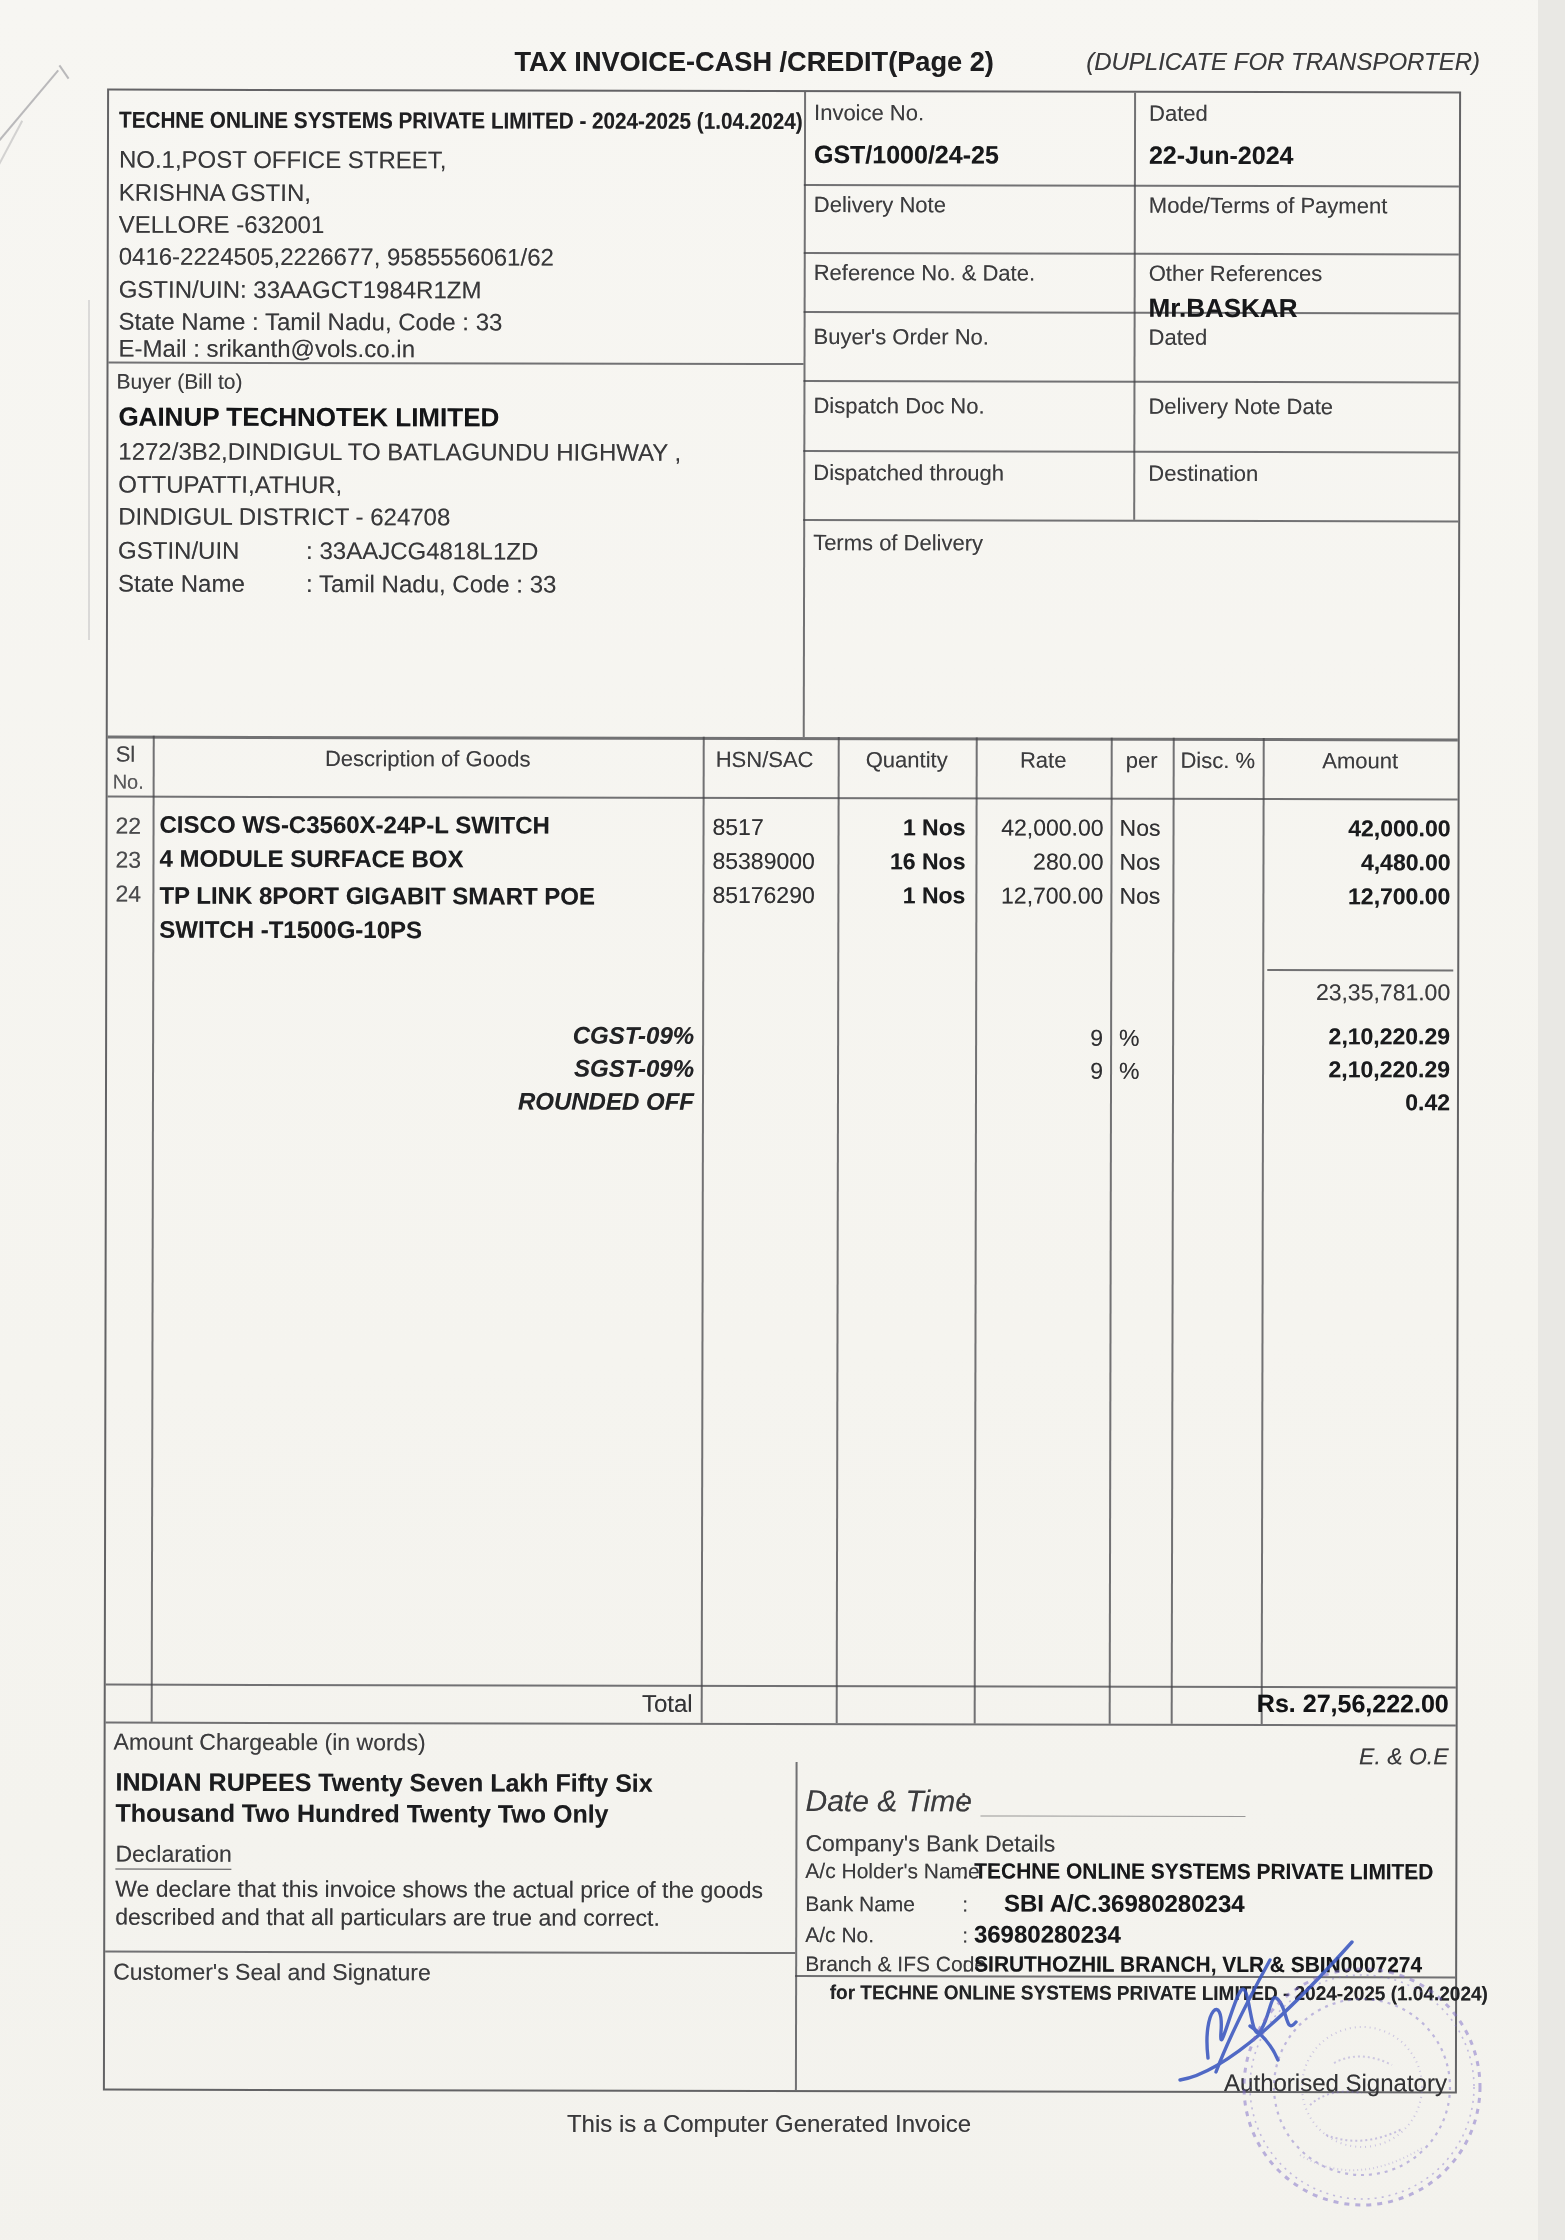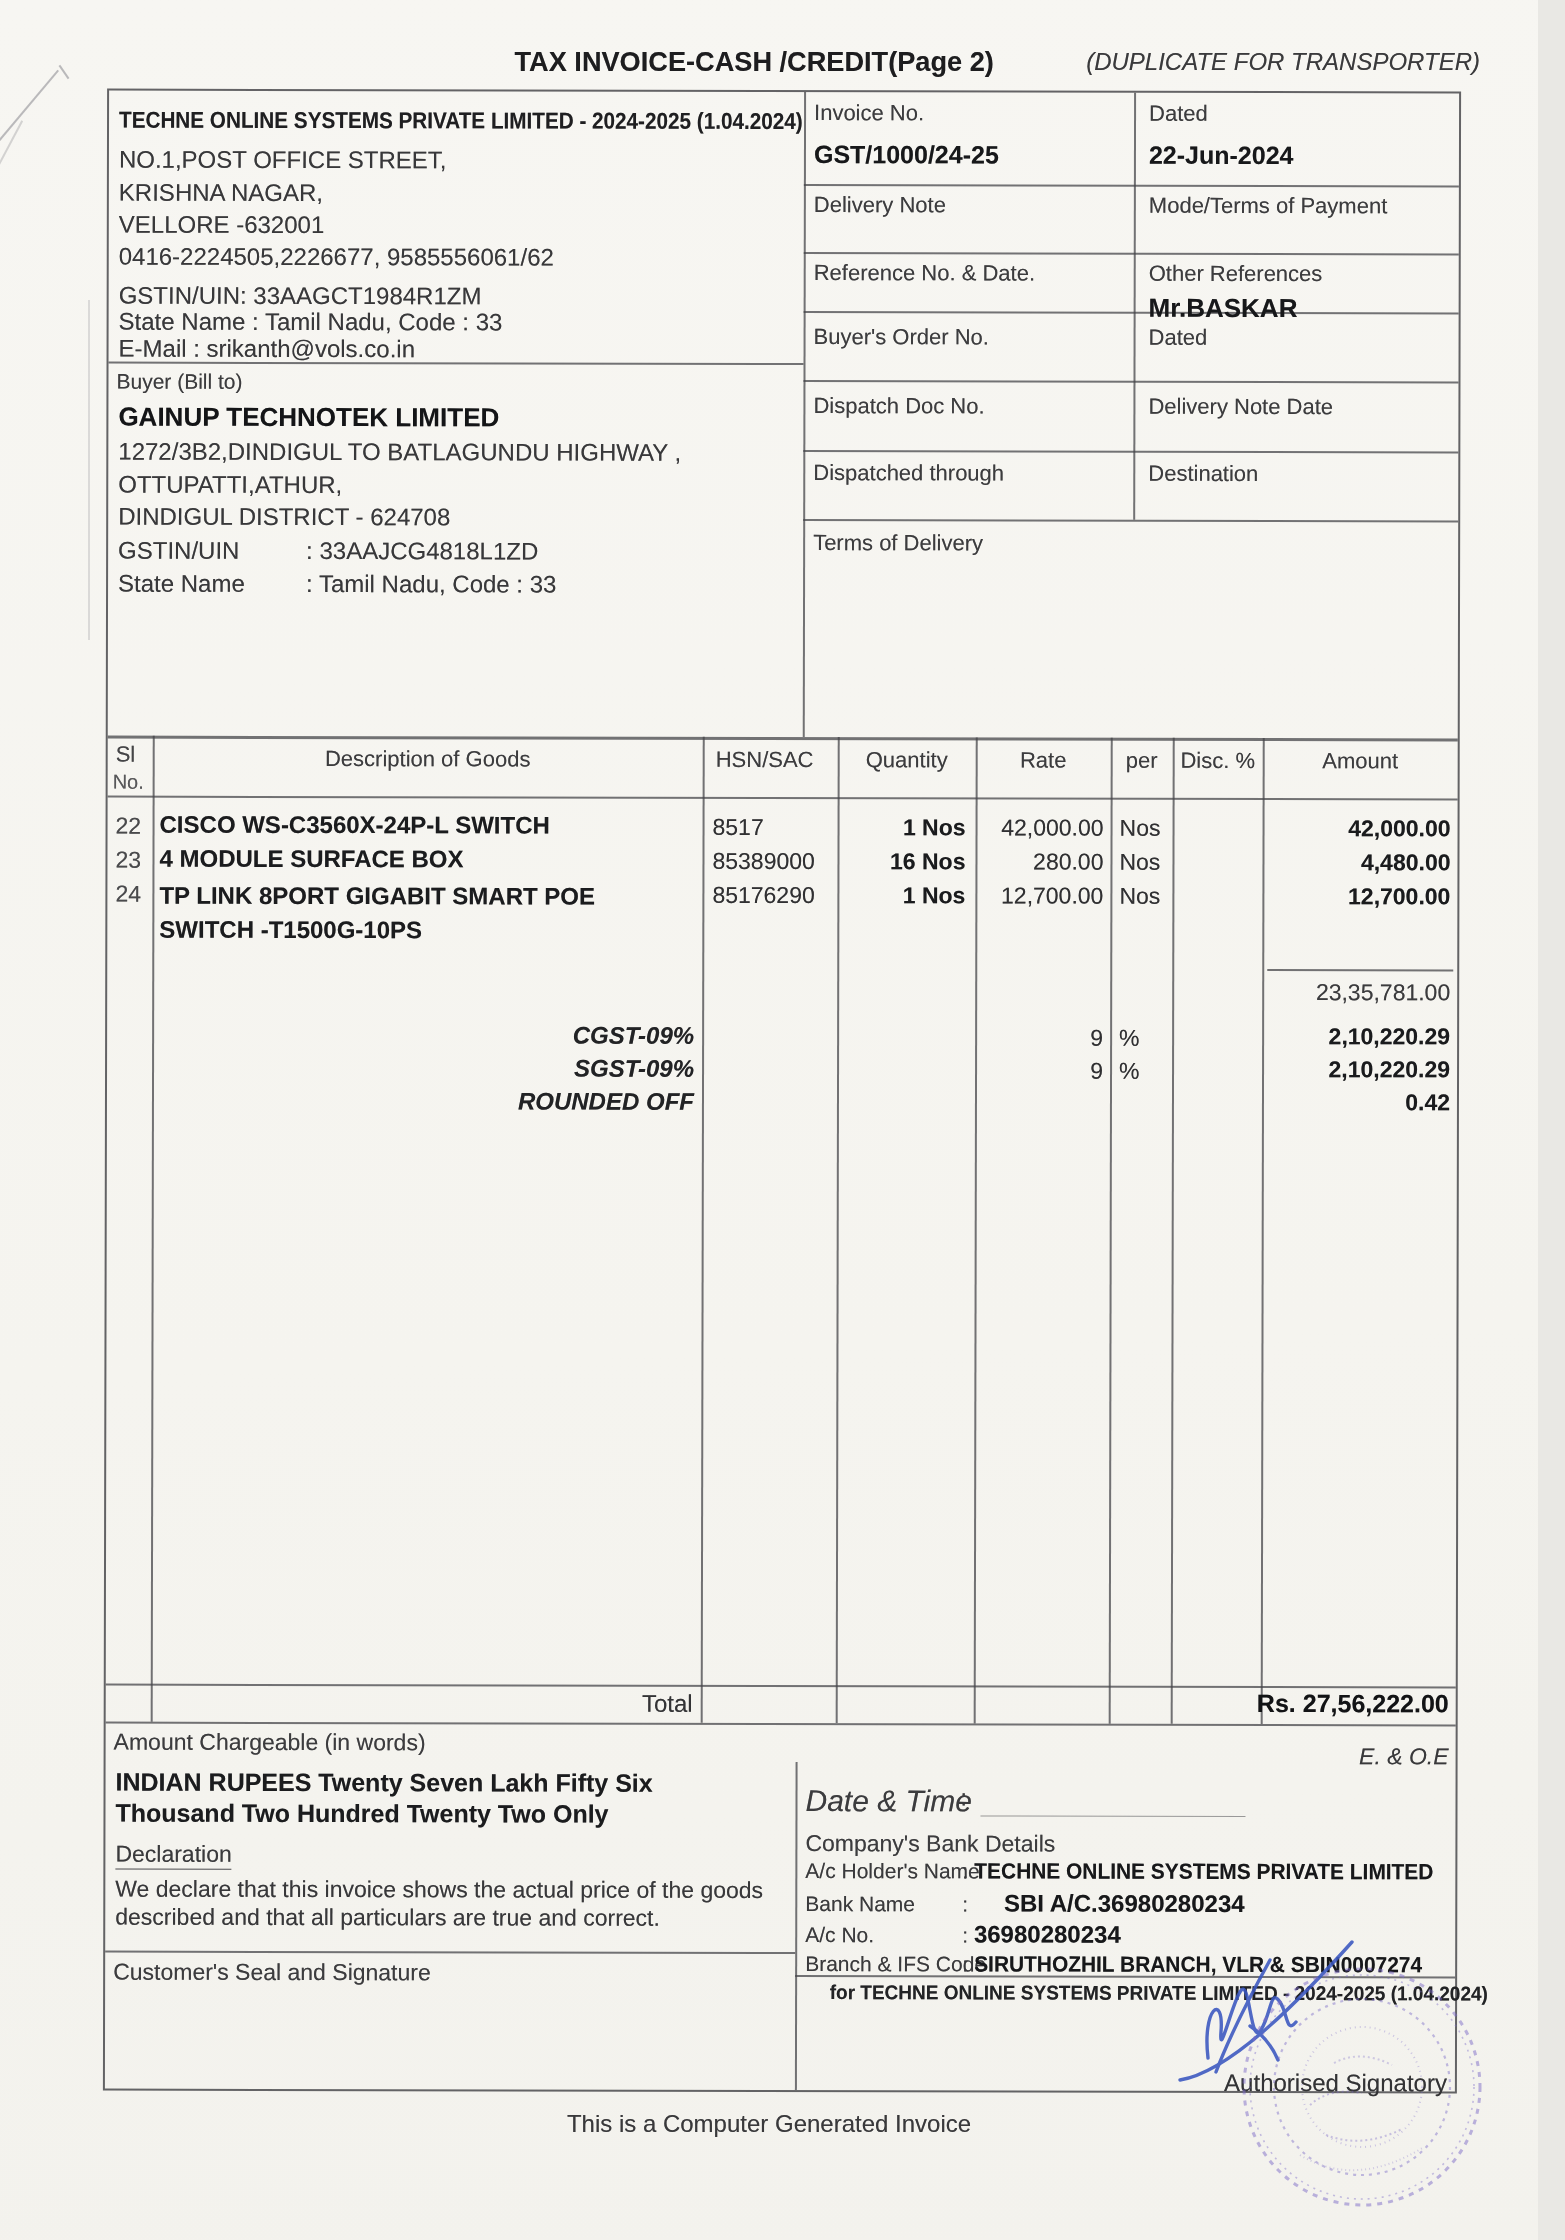--- a/index.html
+++ b/index.html
@@ -48,24 +48,24 @@
     <div class="ln hln" style="left:695px;top:219px;width:655px;"></div>
     <div class="ln hln" style="left:695px;top:288px;width:655px;"></div>
     <div class="ln hln" style="left:695px;top:358px;width:655px;"></div>
     <div class="ln hln" style="left:695px;top:427px;width:655px;"></div>
     <div class="ln hln" style="left:0;top:271px;width:695px;"></div>
 
     <div class="t" style="left:10px;top:16px;font-size:23px;font-weight:bold;color:#1f1f21;">
       <span class="cond">TECHNE ONLINE SYSTEMS PRIVATE LIMITED - 2024-2025 (1.04.2024)</span>
     </div>
     <div class="t addr" style="left:10px;top:55px;">NO.1,POST OFFICE STREET,</div>
-    <div class="t addr" style="left:10px;top:88px;">KRISHNA NAGAR,</div>
+    <div class="t addr" style="left:10px;top:88px;">KRISHNA GSTIN,</div>
     <div class="t addr" style="left:10px;top:120px;">VELLORE -632001</div>
     <div class="t addr" style="left:10px;top:152px;">0416-2224505,2226677, 9585556061/62</div>
-    <div class="t addr" style="left:10px;top:185px;margin-top:6px;">GSTIN/UIN: 33AAGCT1984R1ZM</div>
+    <div class="t addr" style="left:10px;top:185px;">GSTIN/UIN: 33AAGCT1984R1ZM</div>
     <div class="t addr" style="left:10px;top:217px;">State Name :  Tamil Nadu, Code : 33</div>
     <div class="t addr" style="left:10px;top:244px;">E-Mail : srikanth@vols.co.in</div>
 
     <div class="t lbl" style="left:8px;top:279px;font-size:21px;">Buyer (Bill to)</div>
     <div class="t" style="left:10px;top:311px;font-size:26px;font-weight:bold;color:#141517;">GAINUP TECHNOTEK LIMITED</div>
     <div class="t addr" style="left:10px;top:347px;">1272/3B2,DINDIGUL TO BATLAGUNDU HIGHWAY ,</div>
     <div class="t addr" style="left:10px;top:380px;">OTTUPATTI,ATHUR,</div>
     <div class="t addr" style="left:10px;top:412px;">DINDIGUL DISTRICT - 624708</div>
     <div class="t addr" style="left:10px;top:446px;">
       <span style="display:inline-block;width:188px;">GSTIN/UIN</span><span>:  33AAJCG4818L1ZD</span>

